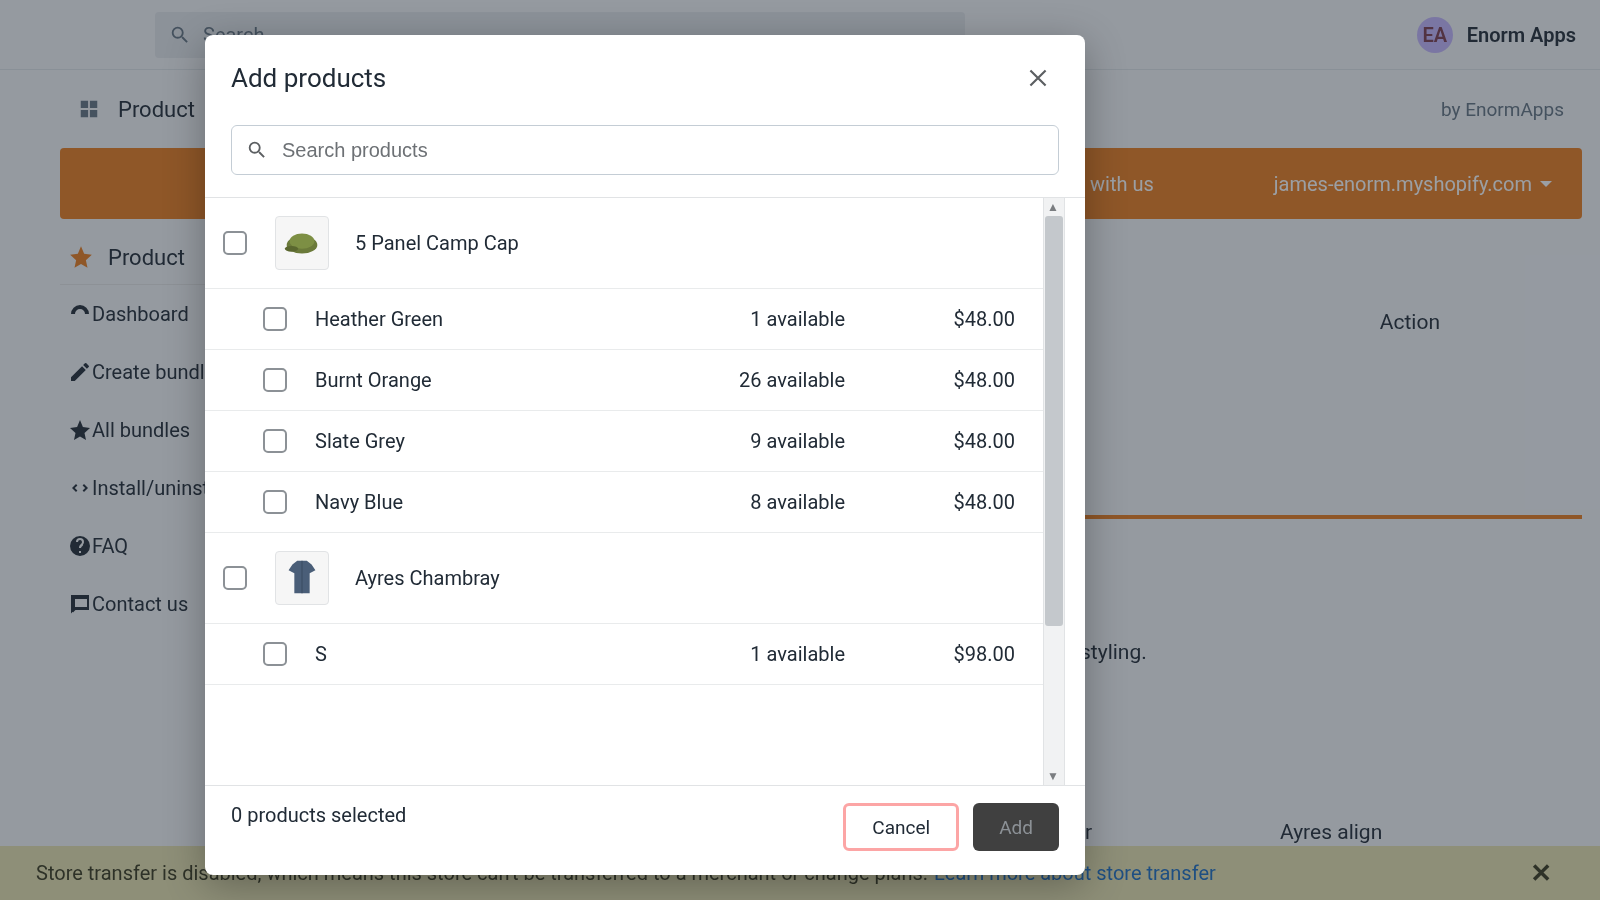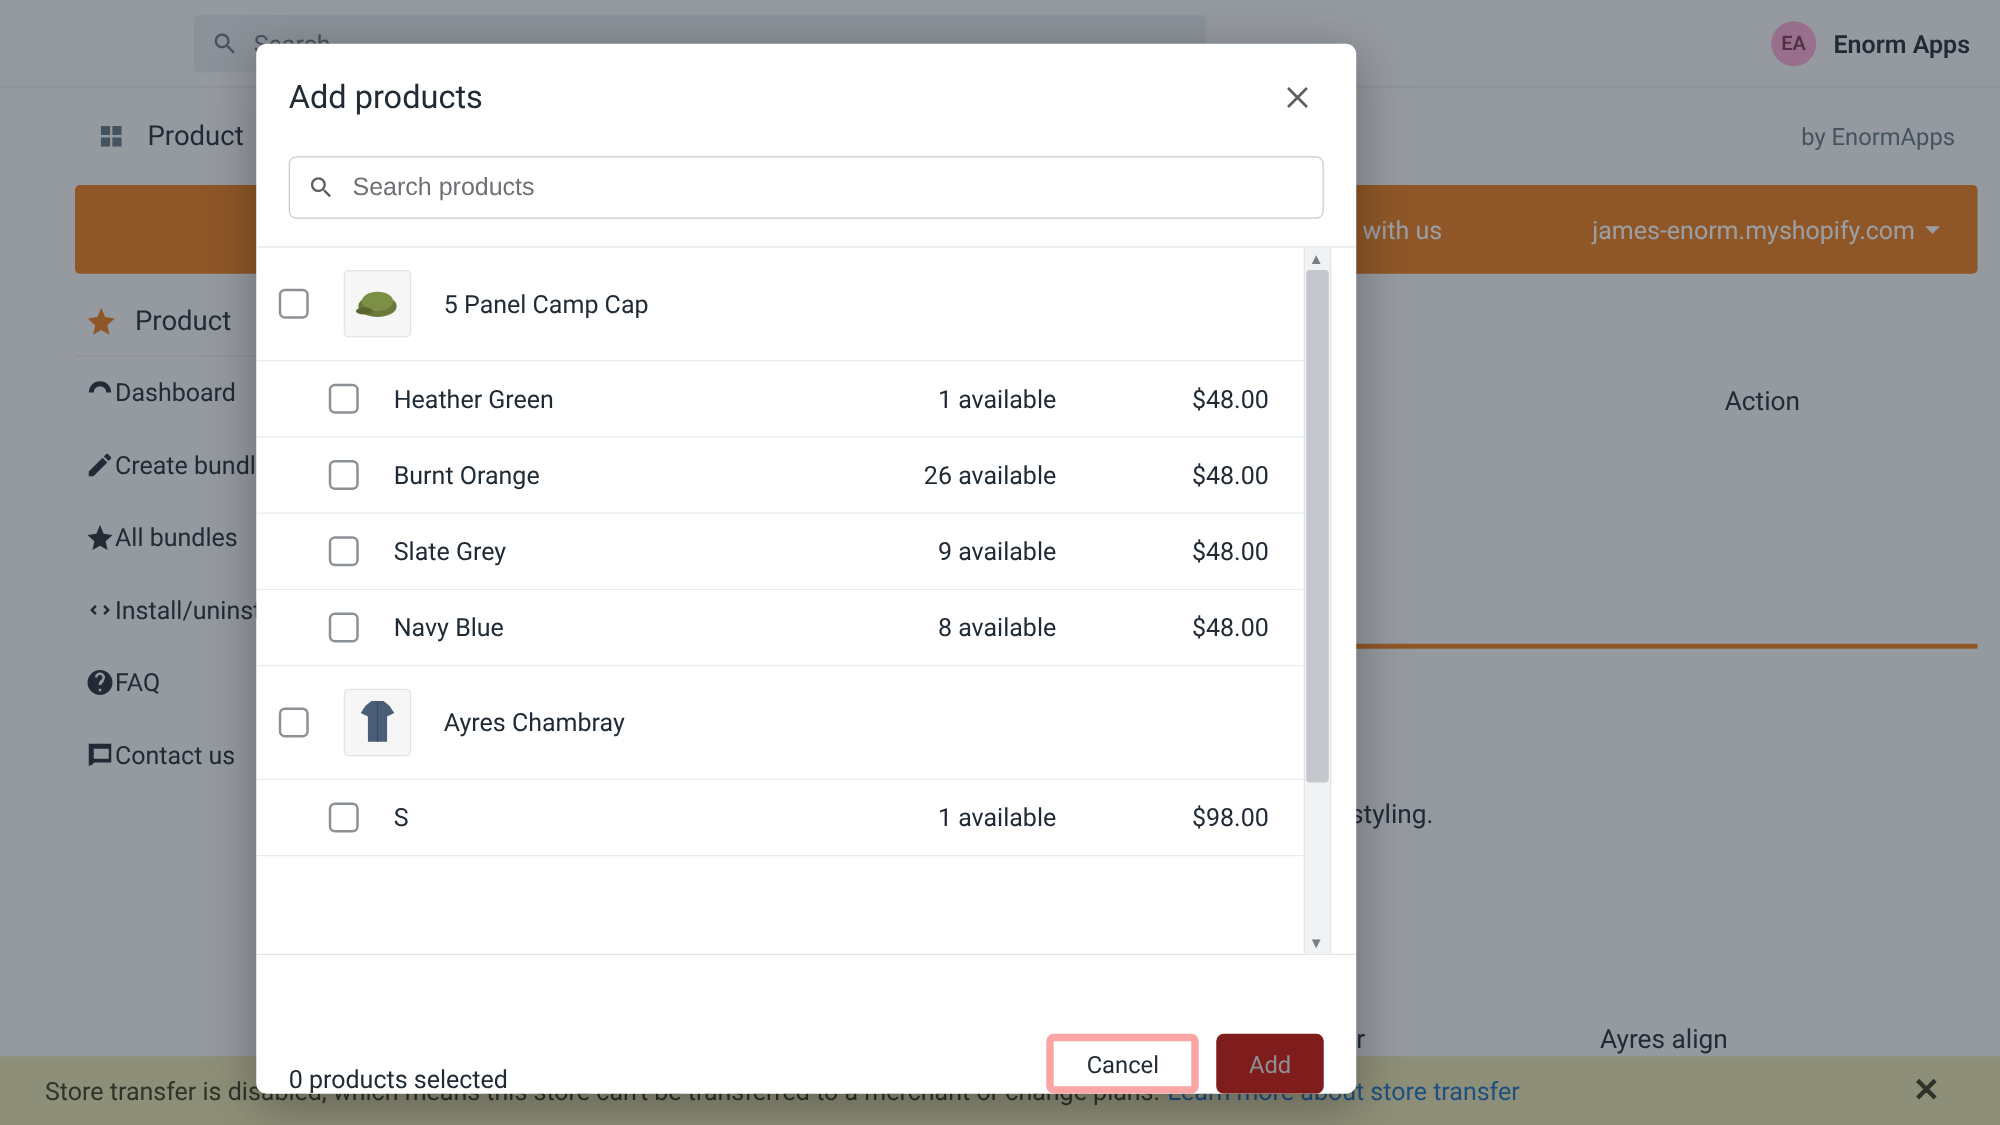--- a/index.html
+++ b/index.html
@@ -31,23 +31,23 @@
     display: flex;
     align-items: center;
     padding: 0 14px;
     color: #637381;
   }
   .search-wrap svg { width: 22px; height: 22px; fill: #637381; margin-right: 12px; }
   .search-wrap span { font-size: 20px; color: #637381; }
   .top-right { margin-left: auto; display: flex; align-items: center; gap: 14px; }
   .avatar {
     width: 36px; height: 36px; border-radius: 50%;
-    background: #f9a8d4; color: #7a3b4f;
+    background: #c4b5fd; color: #7a3b4f;
     display: flex; align-items: center; justify-content: center;
-    font-weight: 600; font-size: 16px;
+    font-weight: 600; font-size: 20px;
   }
   .username { font-weight: 600; font-size: 20px; color: #212b36; }
 
   
   .page {
     position: absolute; top: 70px; left: 0; right: 0; bottom: 0;
     padding-left: 60px;
   }
   .app-head {
     height: 78px; display: flex; align-items: center;
@@ -207,34 +207,34 @@
   .thumb{
     width:54px;height:54px;border:1px solid #e1e3e5;border-radius:4px;
     margin-right:26px; background:#f6f6f6;
     display:flex;align-items:center;justify-content:center;overflow:hidden;
   }
   .prod-name{font-size:20px;color:#212b36;}
   .avail{margin-left:auto;font-size:20px;color:#212b36;white-space:nowrap;}
   .price{width:130px;text-align:right;font-size:20px;color:#212b36;margin-left:40px;}
 
   .modal-foot{
-    height:112px; border-top:1px solid #e1e3e5;
-    display:flex; align-items:flex-end; padding:0 26px;
+    height:90px; border-top:1px solid #e1e3e5;
+    display:flex; align-items:flex-start; padding:17px 26px;
   }
   .sel-count{font-size:20px;color:#212b36;}
   .btn{
     height:48px; padding:0 26px; border-radius:6px;
     font-size:19px; display:flex; align-items:center;
     cursor:pointer; user-select:none;
   }
   .btn-cancel{
-    margin-left:auto; border:6px solid #fca5a5; background:#fff; color:#212b36;
+    margin-left:auto; border:3px solid #fca5a5; background:#fff; color:#212b36;
   }
   .btn-add{
-    margin-left:14px; background:#7f1d1d; color:#8c9196;
+    margin-left:14px; background:#404040; color:#8c9196;
   }
 
   
   .align-ic{
     display:inline-flex;flex-direction:column;gap:3px;
   }
   .align-ic span{display:block;height:3px;background:#5c5f62;}
   .al-l span:nth-child(1){width:22px;}
   .al-l span:nth-child(2){width:14px;}
   .al-l span:nth-child(3){width:22px;}

